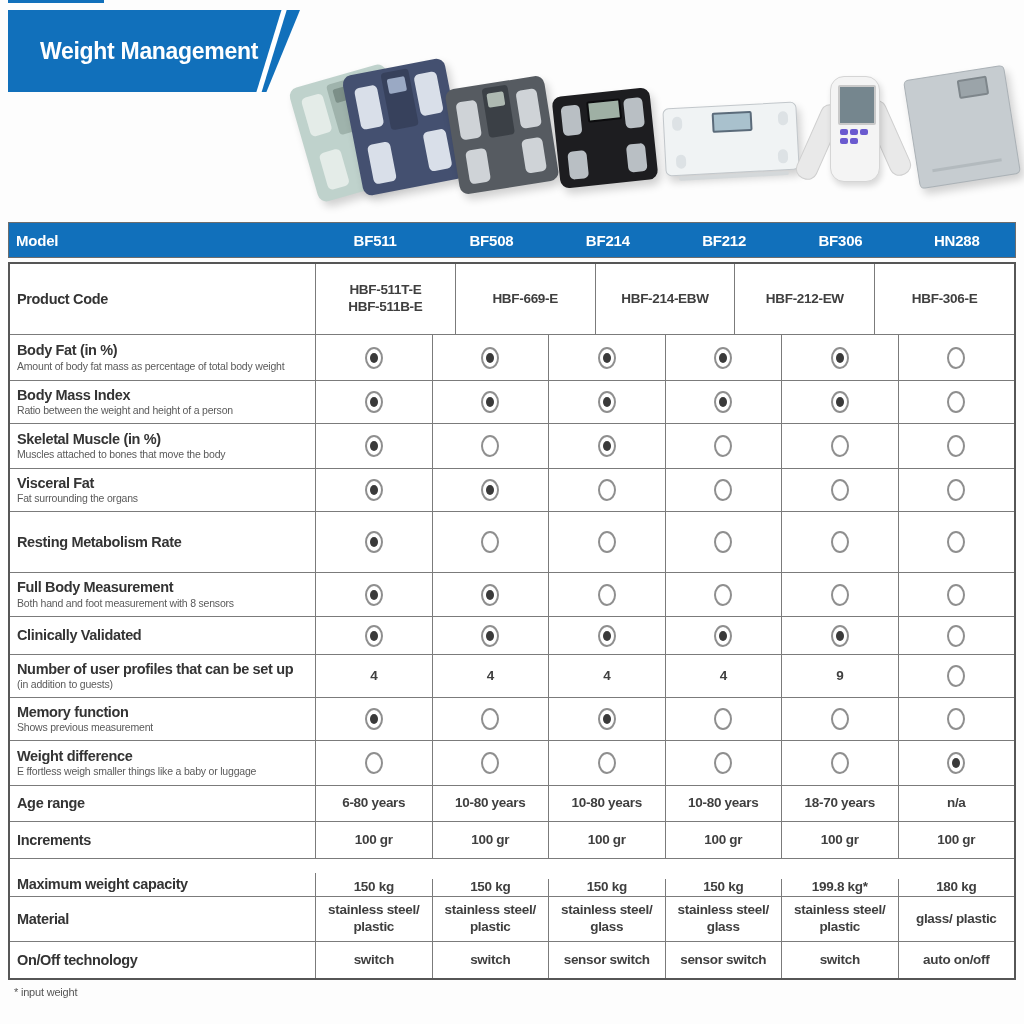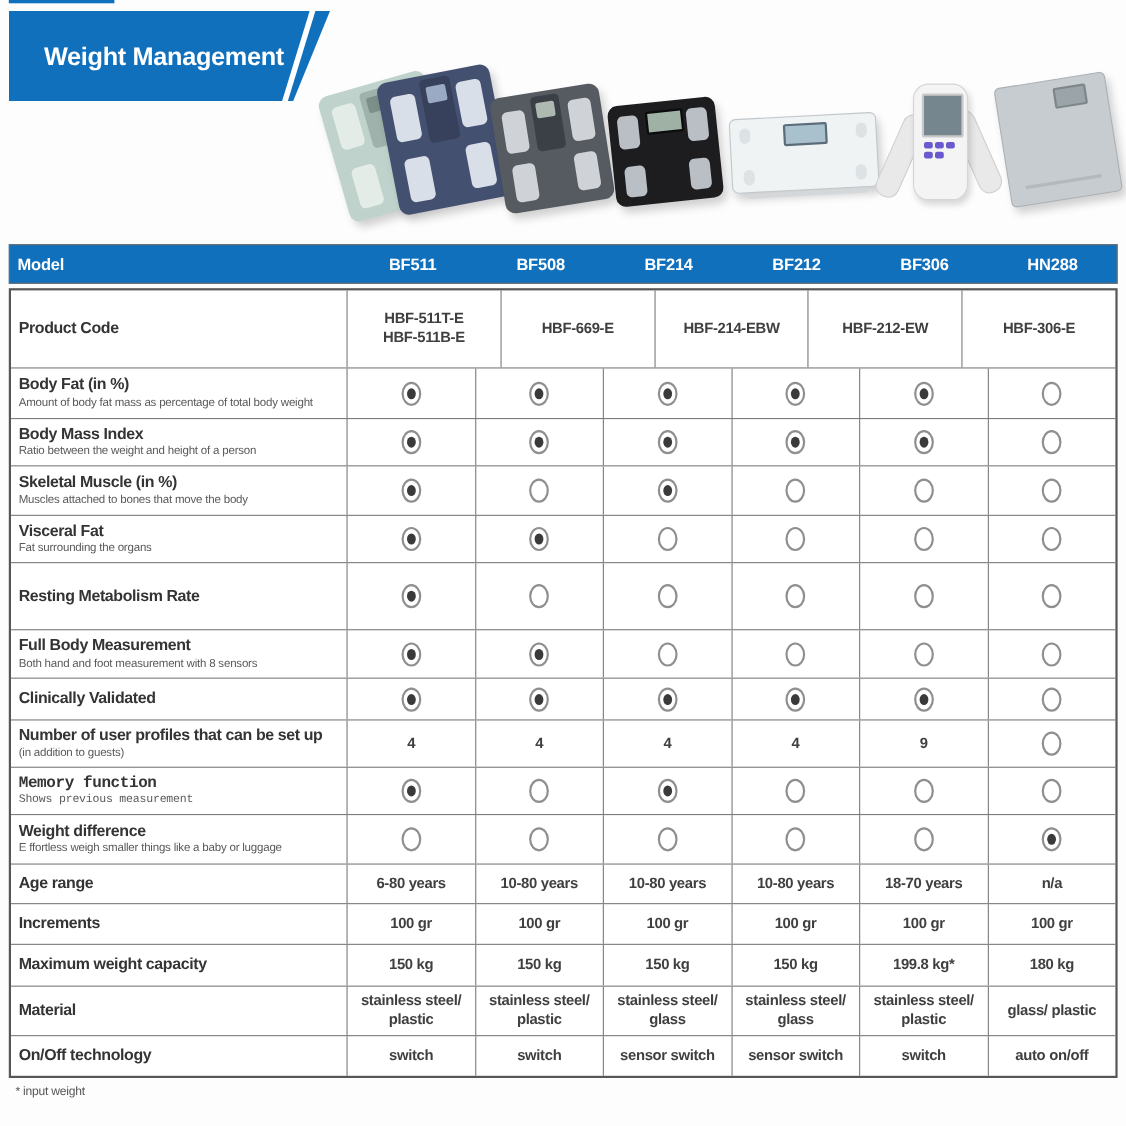--- a/index.html
+++ b/index.html
@@ -392,21 +392,21 @@
           <div class="cell val-cell">
             <span class="val-text">4</span>
           </div>
           <div class="cell val-cell">
             <span class="val-text">9</span>
           </div>
           <div class="cell val-cell">
             <span class="radio"></span>
           </div>
         </div>
-        <div class="trow" style="min-height: 42px; font-family: Liberation Mono, monospace;">
+        <div class="trow" style="min-height: 42px;">
           <div class="cell label-cell">
             <div class="row-title">Memory function</div>
             <div class="row-sub">Shows previous measurement</div>
           </div>
           <div class="cell val-cell">
             <span class="radio filled">
               <span class="dot"></span>
             </span>
           </div>
           <div class="cell val-cell">
@@ -492,21 +492,21 @@
           <div class="cell val-cell">
             <span class="val-text">100 gr</span>
           </div>
           <div class="cell val-cell">
             <span class="val-text">100 gr</span>
           </div>
           <div class="cell val-cell">
             <span class="val-text">100 gr</span>
           </div>
         </div>
-        <div class="trow" style="min-height: 37px;">
+        <div class="trow" style="min-height: 37px; align-items: flex-end;">
           <div class="cell label-cell">
             <div class="row-title">Maximum weight capacity</div>
           </div>
           <div class="cell val-cell">
             <span class="val-text">150 kg</span>
           </div>
           <div class="cell val-cell">
             <span class="val-text">150 kg</span>
           </div>
           <div class="cell val-cell">

